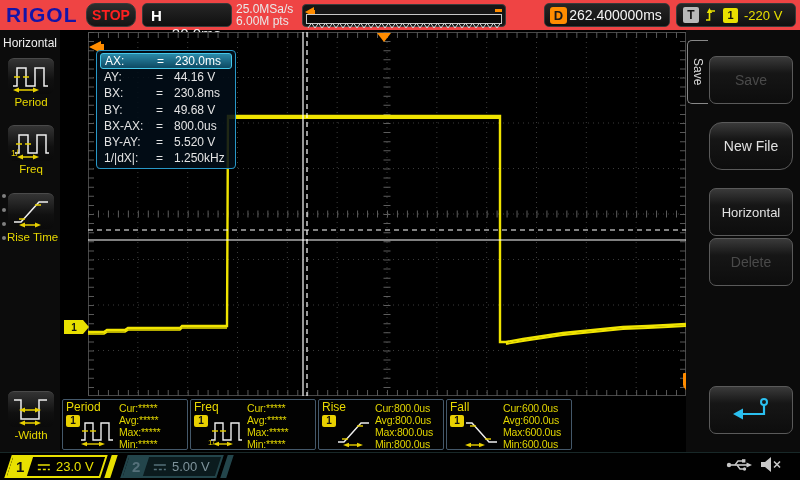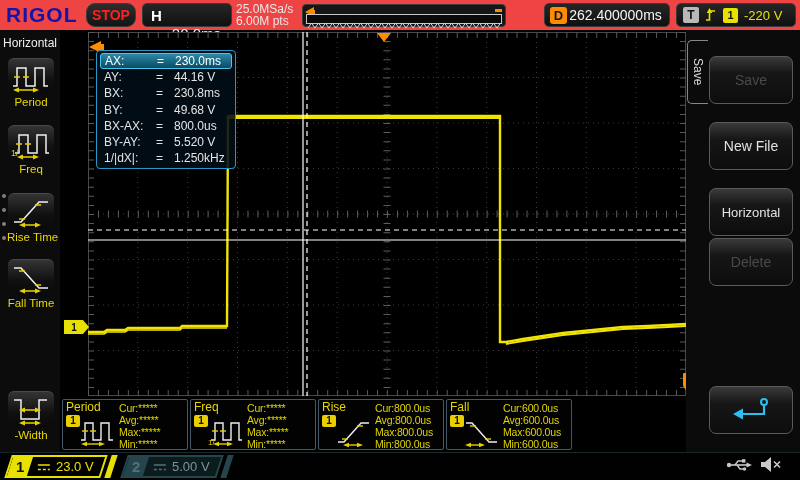--- a/index.html
+++ b/index.html
@@ -72,21 +72,21 @@
   
   .right-menu { position:absolute; left:686px; top:30px; width:114px; height:422px; background:#0b0b0b; }
   .rm-tab { position:absolute; left:1px; top:10px; width:21px; height:64px;
           border:1px solid #888; border-right:none; border-radius:5px 0 0 5px;
           display:flex; align-items:center; justify-content:center; }
   .rm-tab span { writing-mode:vertical-rl; color:#ddd; font-size:12px; }
   .rmenu-btn { position:absolute; left:23px; width:84px; height:48px;
           background:linear-gradient(180deg,#3a3a3a,#161616 35%,#0d0d0d);
           border:1px solid #5a5a5a; border-radius:7px; color:#e2e2e2; font-size:14px; }
   .rmenu-btn.disabled { color:#4a4a4a; }
-  .rm-save { top:26px; } .rm-newfile { top:92px; } .rm-newfolder { top:158px; font-size:13px; }
+  .rm-save { top:26px; } .rm-newfile { top:92px;border-radius:13px; } .rm-newfolder { top:158px; font-size:13px; }
   .rm-delete { top:208px; } .rm-return { top:356px; }
 
   
   .meas-strip { position:absolute; left:60px; top:397px; width:630px; height:54px; }
   .meas-panel { position:absolute; top:2px; width:126px; height:51px; background:#020202;
           border:1px solid #44586a; border-radius:2px; }
   .mp-name { position:absolute; left:3px; top:0px; color:#e8d800; font-size:12px; }
   .mp-ch { position:absolute; left:3px; top:15px; width:14px; height:12px; background:#e8d000;
           border-radius:2px; color:#111; font-weight:bold; font-size:10px; text-align:center; line-height:12px; }
   .mp-icon { position:absolute; left:17px; top:18px; }
@@ -194,33 +194,20 @@
           <line x1="8" y1="23" x2="14" y2="23" stroke="#e8d000" stroke-width="1.5"></line>
           <line x1="24" y1="9" x2="30" y2="9" stroke="#e8d000" stroke-width="1.5"></line>
           <line x1="13" y1="29" x2="25" y2="29" stroke="#e8d000" stroke-width="1.5"></line>
           <polygon points="8,29 14,26.5 14,31.5" fill="#e8d000"></polygon>
             <polygon points="30,29 24,26.5 24,31.5" fill="#e8d000"></polygon>
         </svg>
       </div>
       <div class="lm-label">Rise Time</div>
     </div>
 
-    <div class="lm-item" style="top:229px">
-      <div class="lm-icon">
-        <svg width="40" height="32" viewBox="0 0 40 32">
-          <polyline points="3,6 10,6 28,26 37,26" fill="none" stroke="#f0f0f0" stroke-width="1.5"></polyline>
-          <line x1="8" y1="9" x2="14" y2="9" stroke="#e8d000" stroke-width="1.5"></line>
-          <line x1="24" y1="23" x2="30" y2="23" stroke="#e8d000" stroke-width="1.5"></line>
-          <line x1="13" y1="29" x2="25" y2="29" stroke="#e8d000" stroke-width="1.5"></line>
-          <polygon points="8,29 14,26.5 14,31.5" fill="#e8d000"></polygon>
-            <polygon points="30,29 24,26.5 24,31.5" fill="#e8d000"></polygon>
-        </svg>
-      </div>
-      <div class="lm-label">Fall Time</div>
-    </div>
 
 
     <div class="lm-item" style="top:361px">
       <div class="lm-icon">
         <svg width="40" height="32" viewBox="0 0 40 32">
           <polyline points="3,6 10,6 10,25 28,25 28,6 36,6" fill="none" stroke="#f0f0f0" stroke-width="1.5"></polyline>
           <line x1="12" y1="16" x2="26" y2="16" stroke="#e8d000" stroke-width="1.5"></line>
           <polygon points="8,16 14,13.5 14,18.5" fill="#e8d000"></polygon>
             <polygon points="30,16 24,13.5 24,18.5" fill="#e8d000"></polygon>
           <line x1="13" y1="29" x2="25" y2="29" stroke="#e8d000" stroke-width="1.5"></line>

